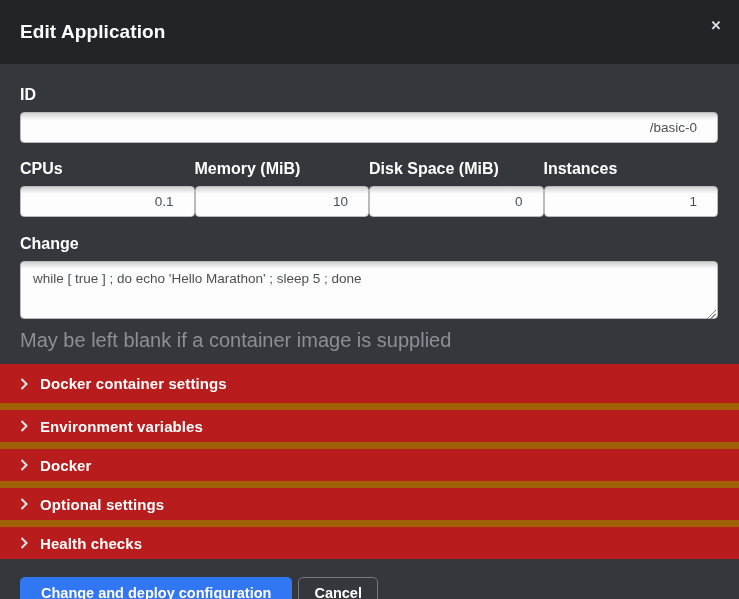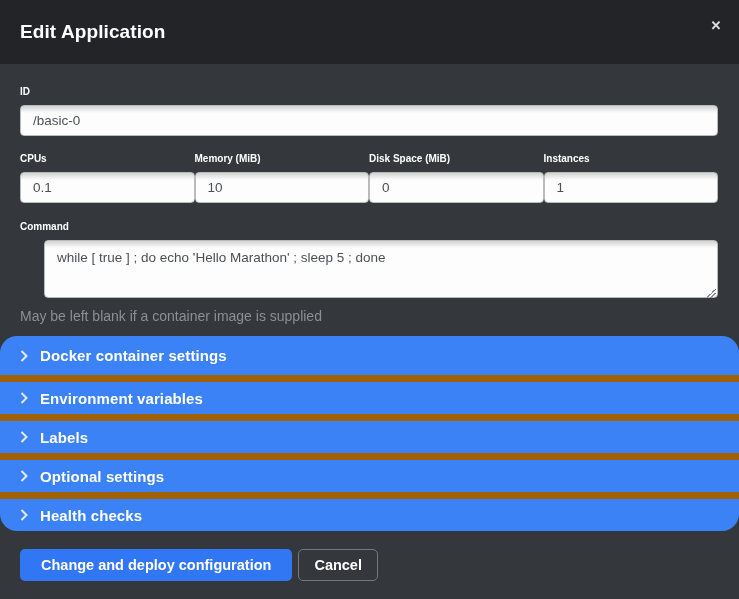--- a/index.html
+++ b/index.html
@@ -40,68 +40,67 @@
     font-family: "Liberation Sans", sans-serif;
   }
   
   .modal-form {
     background: #34383c;
     padding: 22px 21px 12px 20px;
   }
   .field-label {
     display: block;
     color: #ffffff;
-    font-size: 10px;
+    font-size: 16px;
     font-weight: bold;
     margin-bottom: 8px;
   }
   .text-input, .text-area {
     width: 100%;
     border: 1px solid #b9babb;
     border-radius: 4px;
     background: linear-gradient(to bottom, #d2d2d2 0px, #fdfdfd 7px);
     color: #4c5055;
     font-size: 13.5px;
     font-family: "Liberation Sans", sans-serif;
     outline: none;
   }
-  .text-input { height: 31px; padding: 0 12px; }
+  .text-input { height: 31px; padding: 0 20px; text-align: right; }
   .text-area {
     height: 58px;
     padding: 8px 12px;
     resize: vertical;
     line-height: 1.4;
     position: relative;
   }
   .row-4 {
     display: grid;
     grid-template-columns: repeat(4, 1fr);
     column-gap: 0;
     margin-top: 17px;
   }
   .command-group { margin-top: 18px; }
   .help-text {
     margin-top: 6px;
     color: #8b9096;
-    font-size: 14px;
-  }
-  .textarea-wrap { position: relative; margin-left: 24px; }
+    font-size: 20px;
+  }
+  .textarea-wrap { position: relative; }
   .resize-grip {
     position: absolute;
     right: 3px; bottom: 4px;
     width: 9px; height: 9px;
     pointer-events: none;
     background:
       linear-gradient(135deg, transparent 0 50%, #8a8a8a 50% 57%, transparent 57% 72%, #8a8a8a 72% 79%, transparent 79%);
   }
   
   .sections {
-    background: #3b82f6;
+    background: #b91c1c;
     flex: 1 1 auto;
-    border-radius: 17px;
   }
   .section-row {
     height: 39px;
     display: flex; align-items: center;
     padding: 0 20px;
     cursor: pointer;
   }
   .section-row + .section-row { border-top: 7px solid #a16207; }
   .chevron-icon {
     display: inline-flex;
@@ -174,21 +173,21 @@
         <label class="field-label">Disk Space (MiB)</label>
         <input class="text-input" type="text" value="0" style="">
       </div>
       <div>
         <label class="field-label">Instances</label>
         <input class="text-input" type="text" value="1" style="">
       </div>
     </div>
 
     <div class="command-group">
-      <label class="field-label">Command</label>
+      <label class="field-label">Change</label>
       <div class="textarea-wrap">
         <textarea class="text-area" style="">while [ true ] ; do echo 'Hello Marathon' ; sleep 5 ; done</textarea>
         <span class="resize-grip"></span>
       </div>
       <div class="help-text">May be left blank if a container image is supplied</div>
     </div>
 
   </div>
 
   <div class="sections">
@@ -210,21 +209,21 @@
       </span>
       <span class="section-label">Environment variables</span>
     </div>
 
     <div class="section-row">
       <span class="chevron-icon">
         <svg width="8" height="12" viewBox="0 0 8 12">
             <path d="M1.5 1 L6.5 6 L1.5 11" stroke="#e6e9ec" stroke-width="2" fill="none"></path>
           </svg>
       </span>
-      <span class="section-label">Labels</span>
+      <span class="section-label">Docker</span>
     </div>
 
     <div class="section-row">
       <span class="chevron-icon">
         <svg width="8" height="12" viewBox="0 0 8 12">
             <path d="M1.5 1 L6.5 6 L1.5 11" stroke="#e6e9ec" stroke-width="2" fill="none"></path>
           </svg>
       </span>
       <span class="section-label">Optional settings</span>
     </div>

